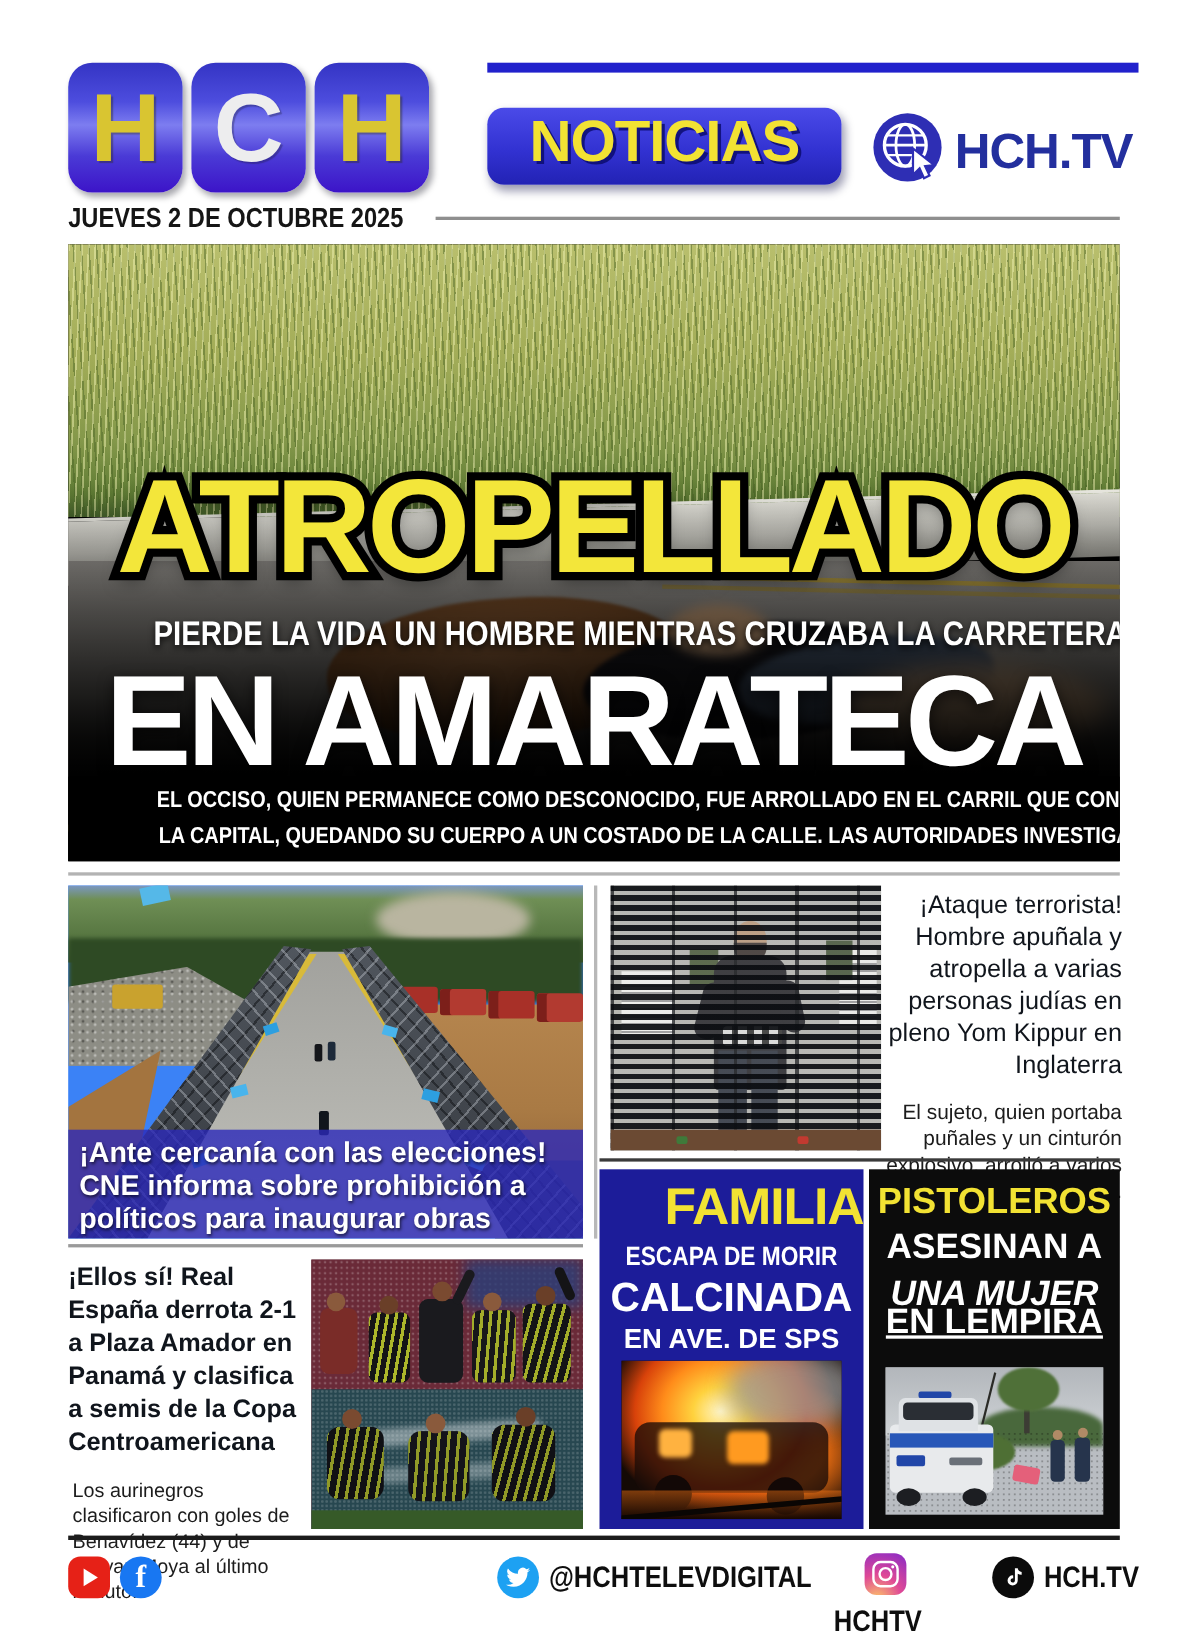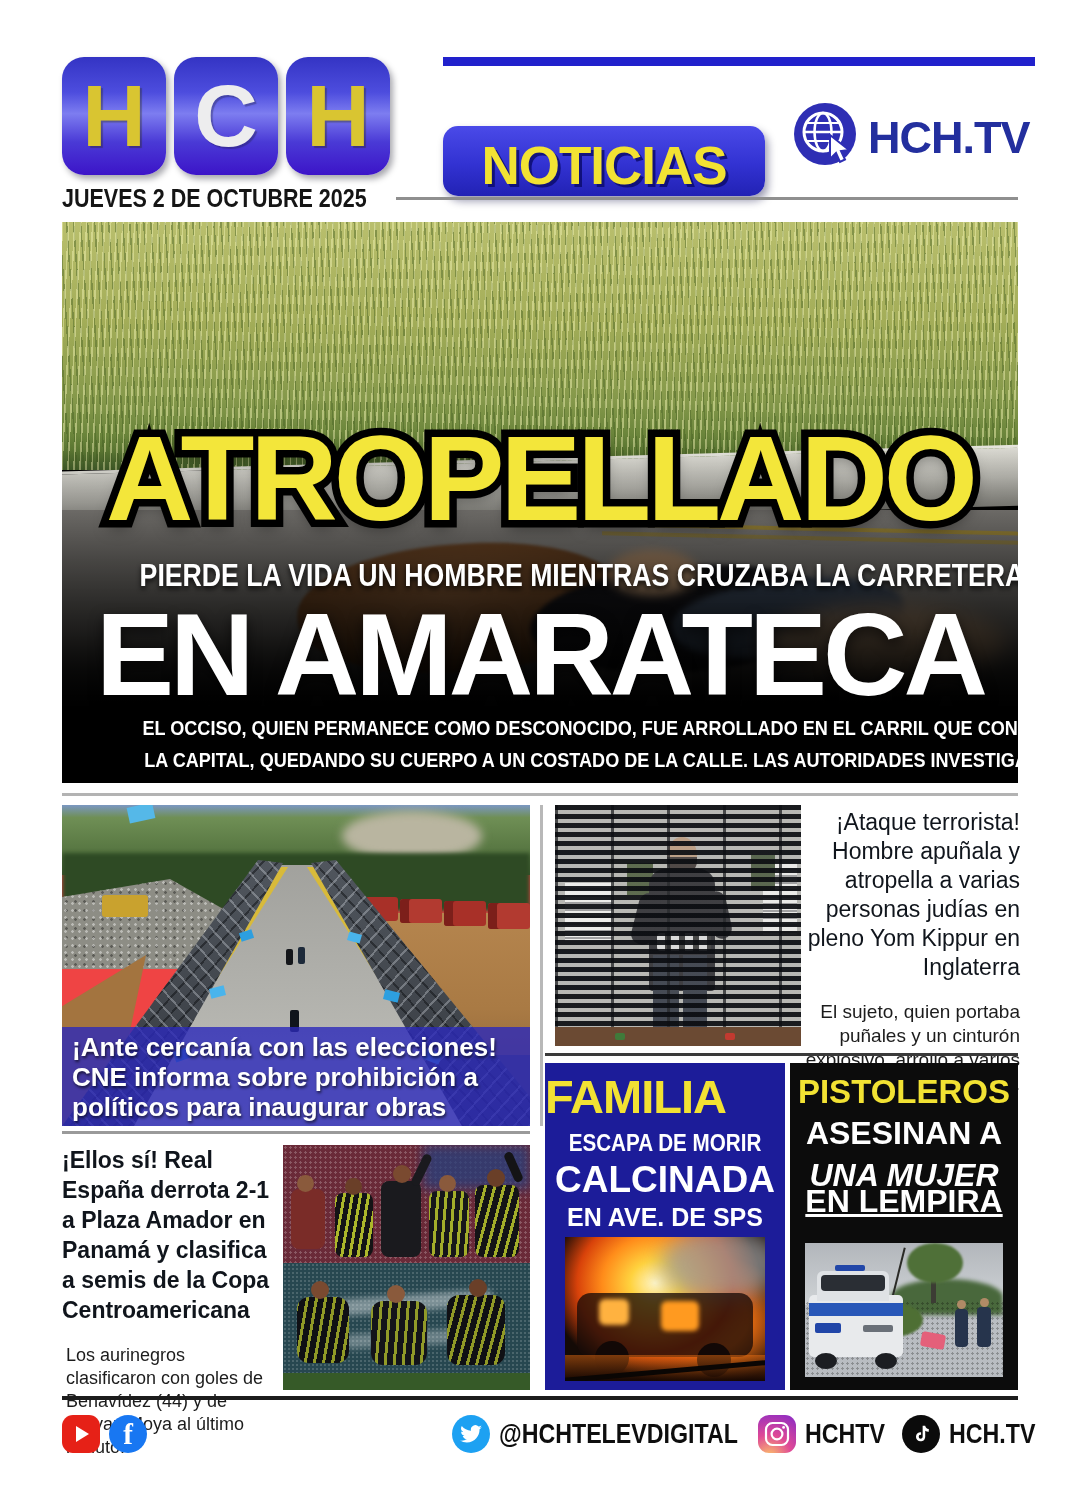--- a/index.html
+++ b/index.html
@@ -15,22 +15,22 @@
   .logo-row{left:62px;top:57px;display:flex;gap:8px;}
   .logo-sq{width:104px;height:118px;border-radius:22px;display:flex;align-items:center;justify-content:center;
     background:linear-gradient(180deg,#3434c4 0%,#4d4dde 30%,#7d7df0 48%,#4a3ad6 72%,#3c14c8 100%);
     box-shadow:3px 4px 6px rgba(0,0,20,.35);}
   .logo-ch{font-size:88px;font-weight:bold;color:#d9c531;line-height:1;
     text-shadow:2px 2px 1px rgba(40,40,0,.35);}
   .logo-ch.white{color:#ededee;text-shadow:2px 2px 1px rgba(30,30,60,.35);}
   .topbar{left:443px;top:57px;width:592px;height:9px;background:#2121cc;}
   .noticias{left:443px;top:98px;width:322px;height:70px;border-radius:15px;
     background:linear-gradient(180deg,#4a4ae8 0%,#3232d2 55%,#2222b4 100%);
-    display:flex;align-items:flex-end;justify-content:center;
-    box-shadow:3px 5px 9px rgba(0,0,60,.4);margin-top:28px;}
+    display:flex;align-items:flex-start;justify-content:center;
+    box-shadow:3px 5px 9px rgba(0,0,60,.4);}
   .noticias span{font-size:53px;font-weight:bold;color:#f2e233;letter-spacing:-1px;
     text-shadow:3px 3px 0 rgba(12,12,110,.85);}
   .hchtv{left:868px;top:112px;font-size:45px;font-weight:bold;color:#232f9e;letter-spacing:-1px;}
   .date{left:62px;top:184px;font-size:25px;font-weight:bold;color:#151515;}
   .date-line{left:396px;top:197px;width:622px;height:3px;background:#8f8f8f;}
 
   
   .mainph{left:62px;top:222px;width:956px;height:561px;background:#000;}
   .grass{left:0;top:0;width:956px;height:248px;
     background:linear-gradient(180deg,#b9bf6d 0%,#a3ad58 40%,#84984a 72%,#5f7c34 92%,#46642c 100%);}
@@ -60,21 +60,21 @@
     background:linear-gradient(180deg,rgba(0,0,0,0) 38%,rgba(0,0,0,.5) 60%,rgba(0,0,0,.9) 80%,#000 87%);}
 
   
   .div1{left:62px;top:793px;width:956px;height:3px;background:#b3b3b3;}
   .vdiv{left:540px;top:805px;width:3px;height:321px;background:#b8b8b8;}
   .divR{left:545px;top:1053px;width:473px;height:3px;background:#3a3a3a;}
   .divL{left:62px;top:1131px;width:468px;height:3px;background:#9a9a9a;}
   .divF{left:62px;top:1396px;width:956px;height:4px;background:#1c1c1c;}
 
   
-  .bridgeph{left:62px;top:805px;width:468px;height:321px;background:#ef4444;}
+  .bridgeph{left:62px;top:805px;width:468px;height:321px;background:#3b82f6;}
   .cap{left:0;top:222px;width:468px;height:99px;background:rgba(44,41,186,.8);
     padding:5px 0 0 10px;box-sizing:border-box;}
   .cap div{color:#fff;font-size:26px;font-weight:bold;line-height:30px;
     text-shadow:1px 2px 3px rgba(0,0,0,.65);}
 
   
   .attackph{left:555px;top:805px;width:246px;height:241px;background:#b4b4b0;}
   .fence{position:absolute;inset:0;
     background:repeating-linear-gradient(180deg,rgba(13,15,19,.93) 0 5px,rgba(205,205,200,.15) 5px 9px),
                repeating-linear-gradient(90deg,rgba(13,15,19,.8) 0 3px,rgba(0,0,0,0) 3px 56px);}
@@ -83,21 +83,21 @@
   .attack-sub{left:796px;top:1000px;width:224px;text-align:right;font-size:19px;color:#1c1c1c;line-height:24px;
     position:absolute;}
 
   
   .sports-head{left:62px;top:1145px;width:218px;font-size:23px;font-weight:bold;color:#10151c;line-height:30px;}
   .sports-sub{left:66px;top:1344px;width:212px;font-size:18px;color:#1c1c1c;line-height:23px;}
   .sportsph{left:283px;top:1145px;width:247px;height:245px;background:#5a2430;}
 
   
   .familia{left:545px;top:1063px;width:240px;height:327px;background:#1c1c99;}
-  .fam-title{left:0;top:6px;width:240px;text-align:left;color:#f2e233;font-size:47px;font-weight:bold;letter-spacing:-1px;}
+  .fam-title{left:0;top:6px;width:240px;text-align:right;color:#f2e233;font-size:47px;font-weight:bold;letter-spacing:-1px;}
   .fam-l2{left:0;top:66px;width:240px;text-align:center;color:#fff;font-size:24px;font-weight:bold;}
   .fam-l3{left:0;top:96px;width:240px;text-align:center;color:#fff;font-size:37px;font-weight:bold;}
   .fam-l4{left:0;top:140px;width:240px;text-align:center;color:#fff;font-size:25px;font-weight:bold;}
   .fireph{left:20px;top:174px;width:200px;height:144px;background:#140a06;overflow:hidden;position:absolute;}
 
   
   .pistol{left:790px;top:1063px;width:228px;height:327px;background:#0c0c0c;}
   .pis-title{left:0;top:10px;width:228px;text-align:center;color:#f2e233;font-size:33px;font-weight:bold;}
   .pis-l{width:228px;text-align:center;color:#fff;font-size:32px;font-weight:bold;position:absolute;left:0;}
   .policeph{left:15px;top:180px;width:198px;height:134px;background:#b9bdc2;overflow:hidden;position:absolute;}
@@ -331,21 +331,21 @@
 
   <div class="fgroup" style="left:452px;">
     <span class="ic ic-tw">
       <svg width="24" height="24" viewBox="0 0 24 24">
           <path fill="#fff" d="M23 5.3c-.8.35-1.66.58-2.56.7a4.48 4.48 0 0 0 1.96-2.48 8.93 8.93 0 0 1-2.83 1.08 4.46 4.46 0 0 0-7.6 4.07A12.66 12.66 0 0 1 2.78 4a4.46 4.46 0 0 0 1.38 5.95c-.73-.02-1.42-.22-2.02-.55v.06a4.46 4.46 0 0 0 3.58 4.37c-.66.18-1.36.2-2.02.08a4.47 4.47 0 0 0 4.17 3.1A8.95 8.95 0 0 1 1 18.57a12.62 12.62 0 0 0 6.84 2c8.2 0 12.7-6.8 12.7-12.7v-.58A9.1 9.1 0 0 0 23 5.3z"></path>
         </svg>
     </span>
     <span class="flabel"><span class="condL">@HCHTELEVDIGITAL</span></span>
   </div>
 
-  <div class="fgroup" style="left:758px;">
+  <div class="fgroup" style="left:758px;flex-direction:column;">
     <span class="ic ic-ig">
       <svg width="26" height="26" viewBox="0 0 26 26" fill="none" stroke="#fff" stroke-width="2.2">
         <rect x="2" y="2" width="22" height="22" rx="6.5"></rect>
           <circle cx="13" cy="13" r="5.4"></circle>
           <circle cx="19.6" cy="6.4" r="1.4" fill="#fff" stroke="none"></circle>
       </svg>
     </span>
     <span class="flabel"><span class="condL">HCHTV</span></span>
   </div>
 

